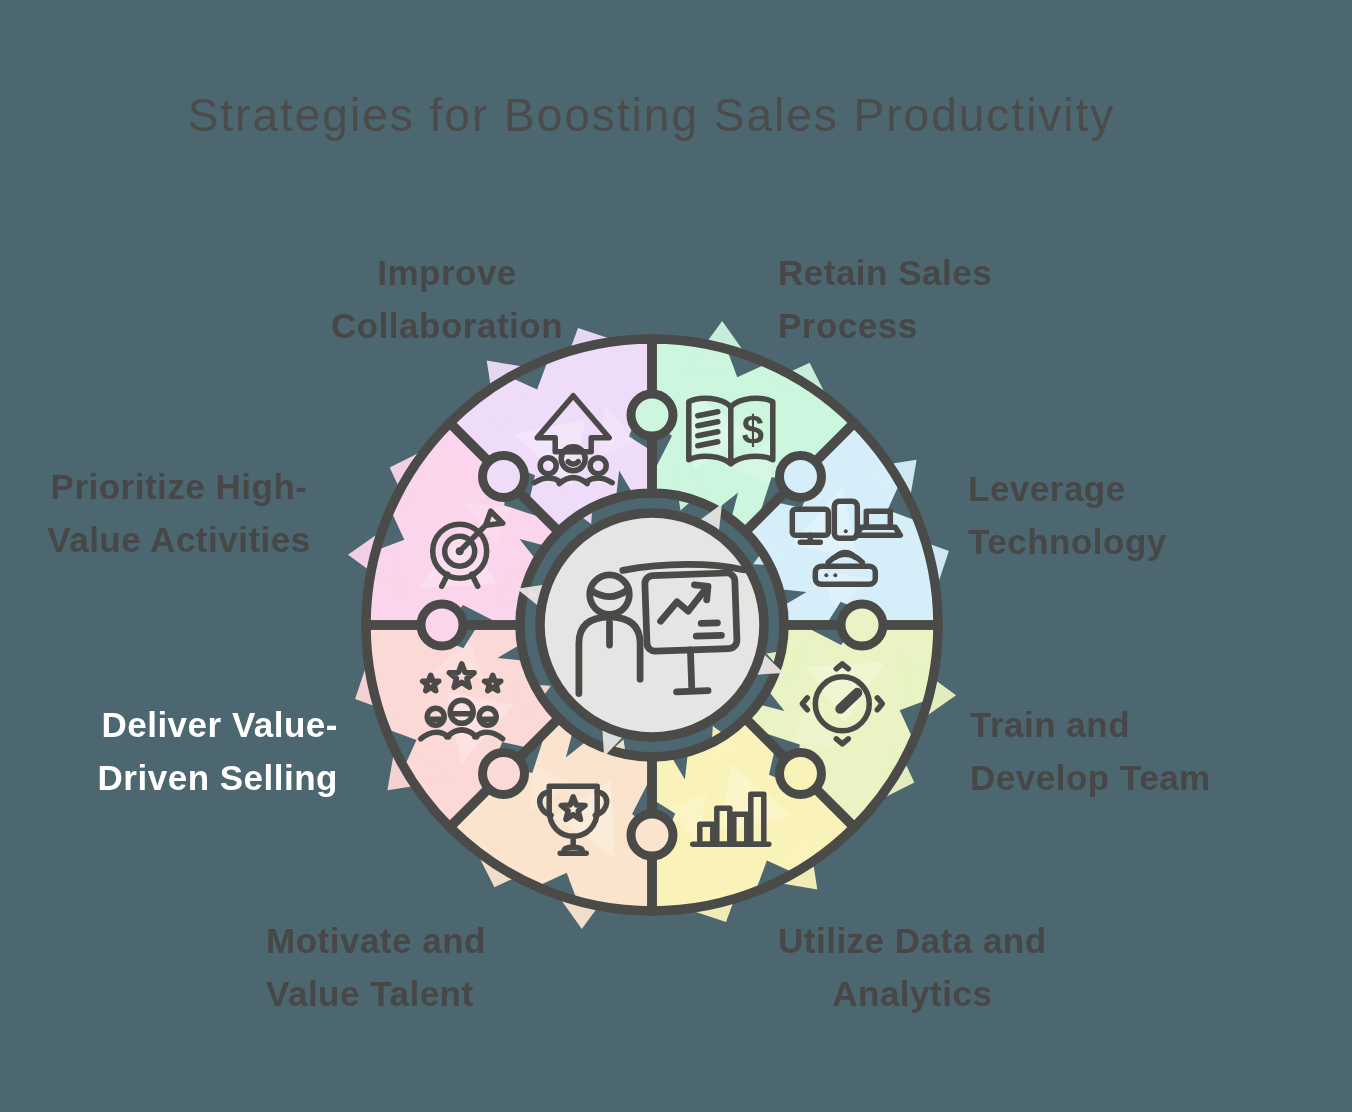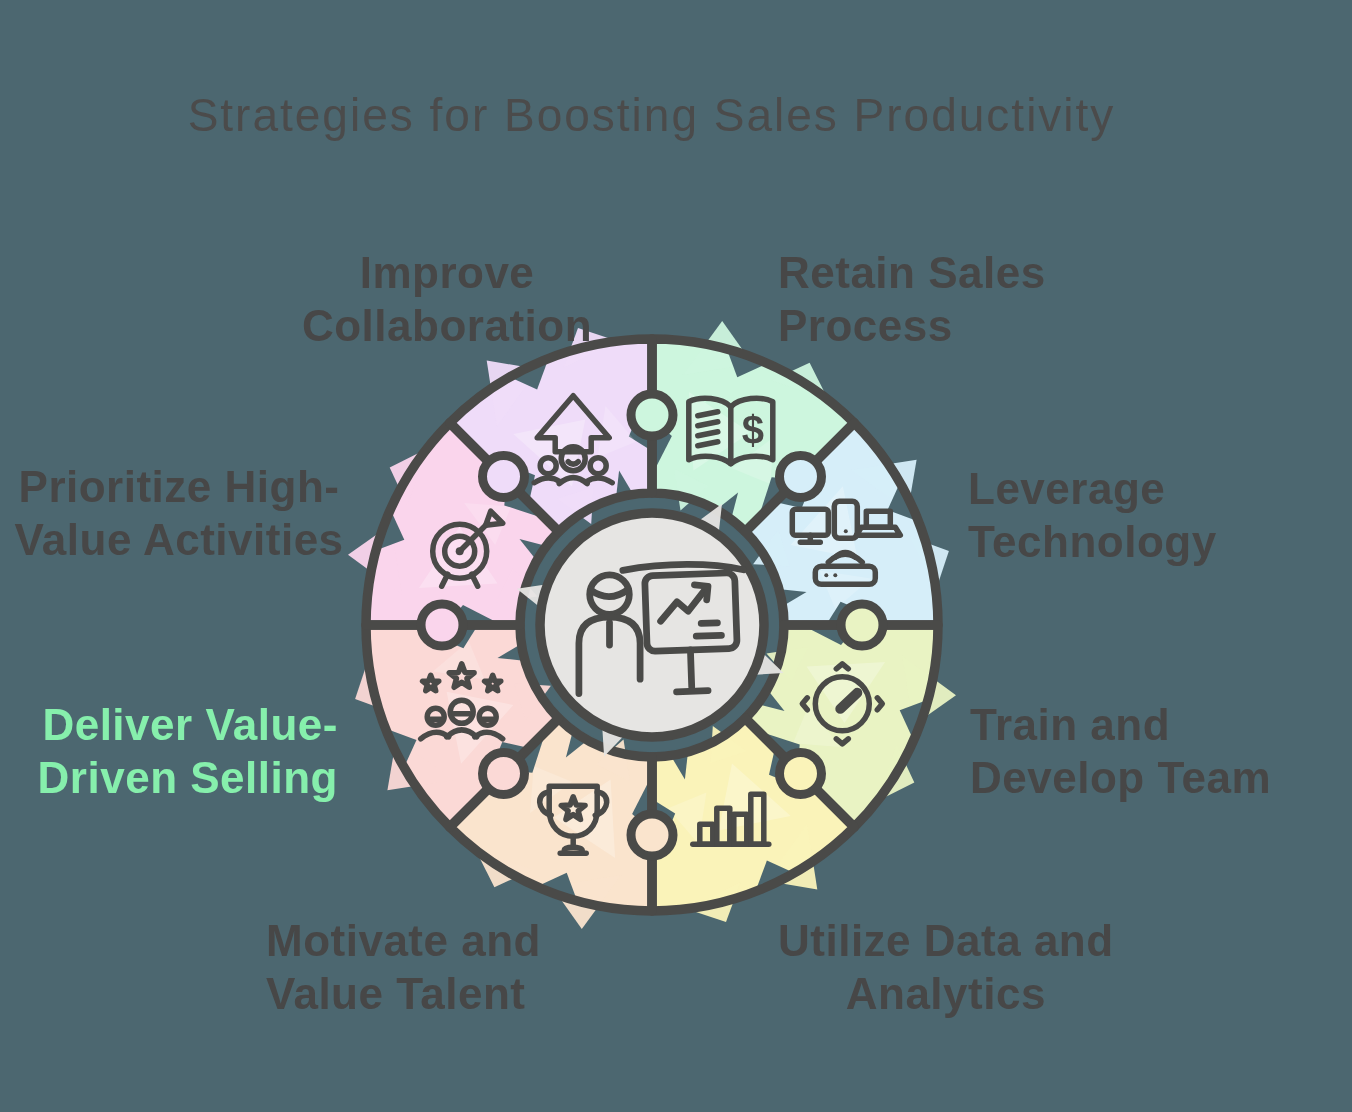--- a/index.html
+++ b/index.html
@@ -1,21 +1,21 @@
 <!DOCTYPE html>
 <html><head>
 <meta charset="utf-8">
 <style>
   html,body{margin:0;padding:0;}
   body{width:1352px;height:1112px;overflow:hidden;font-family:"Liberation Sans",sans-serif;}
   #canvas{position:relative;width:1352px;height:1112px;background:#4c6770;}
   #wheel{position:absolute;left:0;top:0;}
   #title{position:absolute;left:0;top:88px;width:1303px;text-align:center;
          font-size:46px;font-weight:normal;letter-spacing:2px;color:#4b4b4b;}
-  .label{position:absolute;font-size:44px;font-weight:bold;letter-spacing:.5px;
+  .label{position:absolute;font-size:35px;font-weight:bold;letter-spacing:.5px;
          line-height:53px;color:#474747;}
   .label span{display:block;white-space:nowrap;}
   #label-improve-collaboration{left:247px;top:246px;width:400px;text-align:center;}
   #label-enhance-sales-process{left:778px;top:246px;text-align:left;}
   #label-leverage-technology{left:968px;top:462px;text-align:left;}
   #label-train-develop-team{left:970px;top:698px;text-align:left;}
   #label-utilize-data-analytics{left:778px;top:914px;text-align:center;}
   #label-motivate-retain-talent{left:266px;top:914px;text-align:left;}
   #label-deliver-value-driven-selling{left:0px;top:698px;width:338px;text-align:right;}
   #label-prioritize-high-value-activities{left:8px;top:460px;width:342px;text-align:center;}
@@ -259,21 +259,21 @@
     <span>Develop Team</span>
   </div>
   <div class="label" id="label-utilize-data-analytics" style="color: rgb(71, 71, 71);">
     <span>Utilize Data and</span>
     <span>Analytics</span>
   </div>
   <div class="label" id="label-motivate-retain-talent" style="color: rgb(71, 71, 71);">
     <span>Motivate and</span>
     <span>Value Talent</span>
   </div>
-  <div class="label" id="label-deliver-value-driven-selling" style="color: #86efac;">
+  <div class="label" id="label-deliver-value-driven-selling" style="color: #ffffff;">
     <span>Deliver Value-</span>
     <span>Driven Selling</span>
   </div>
   <div class="label" id="label-prioritize-high-value-activities" style="color: rgb(71, 71, 71);">
     <span>Prioritize High-</span>
     <span>Value Activities</span>
   </div>
 </div>
 
 </body></html>

